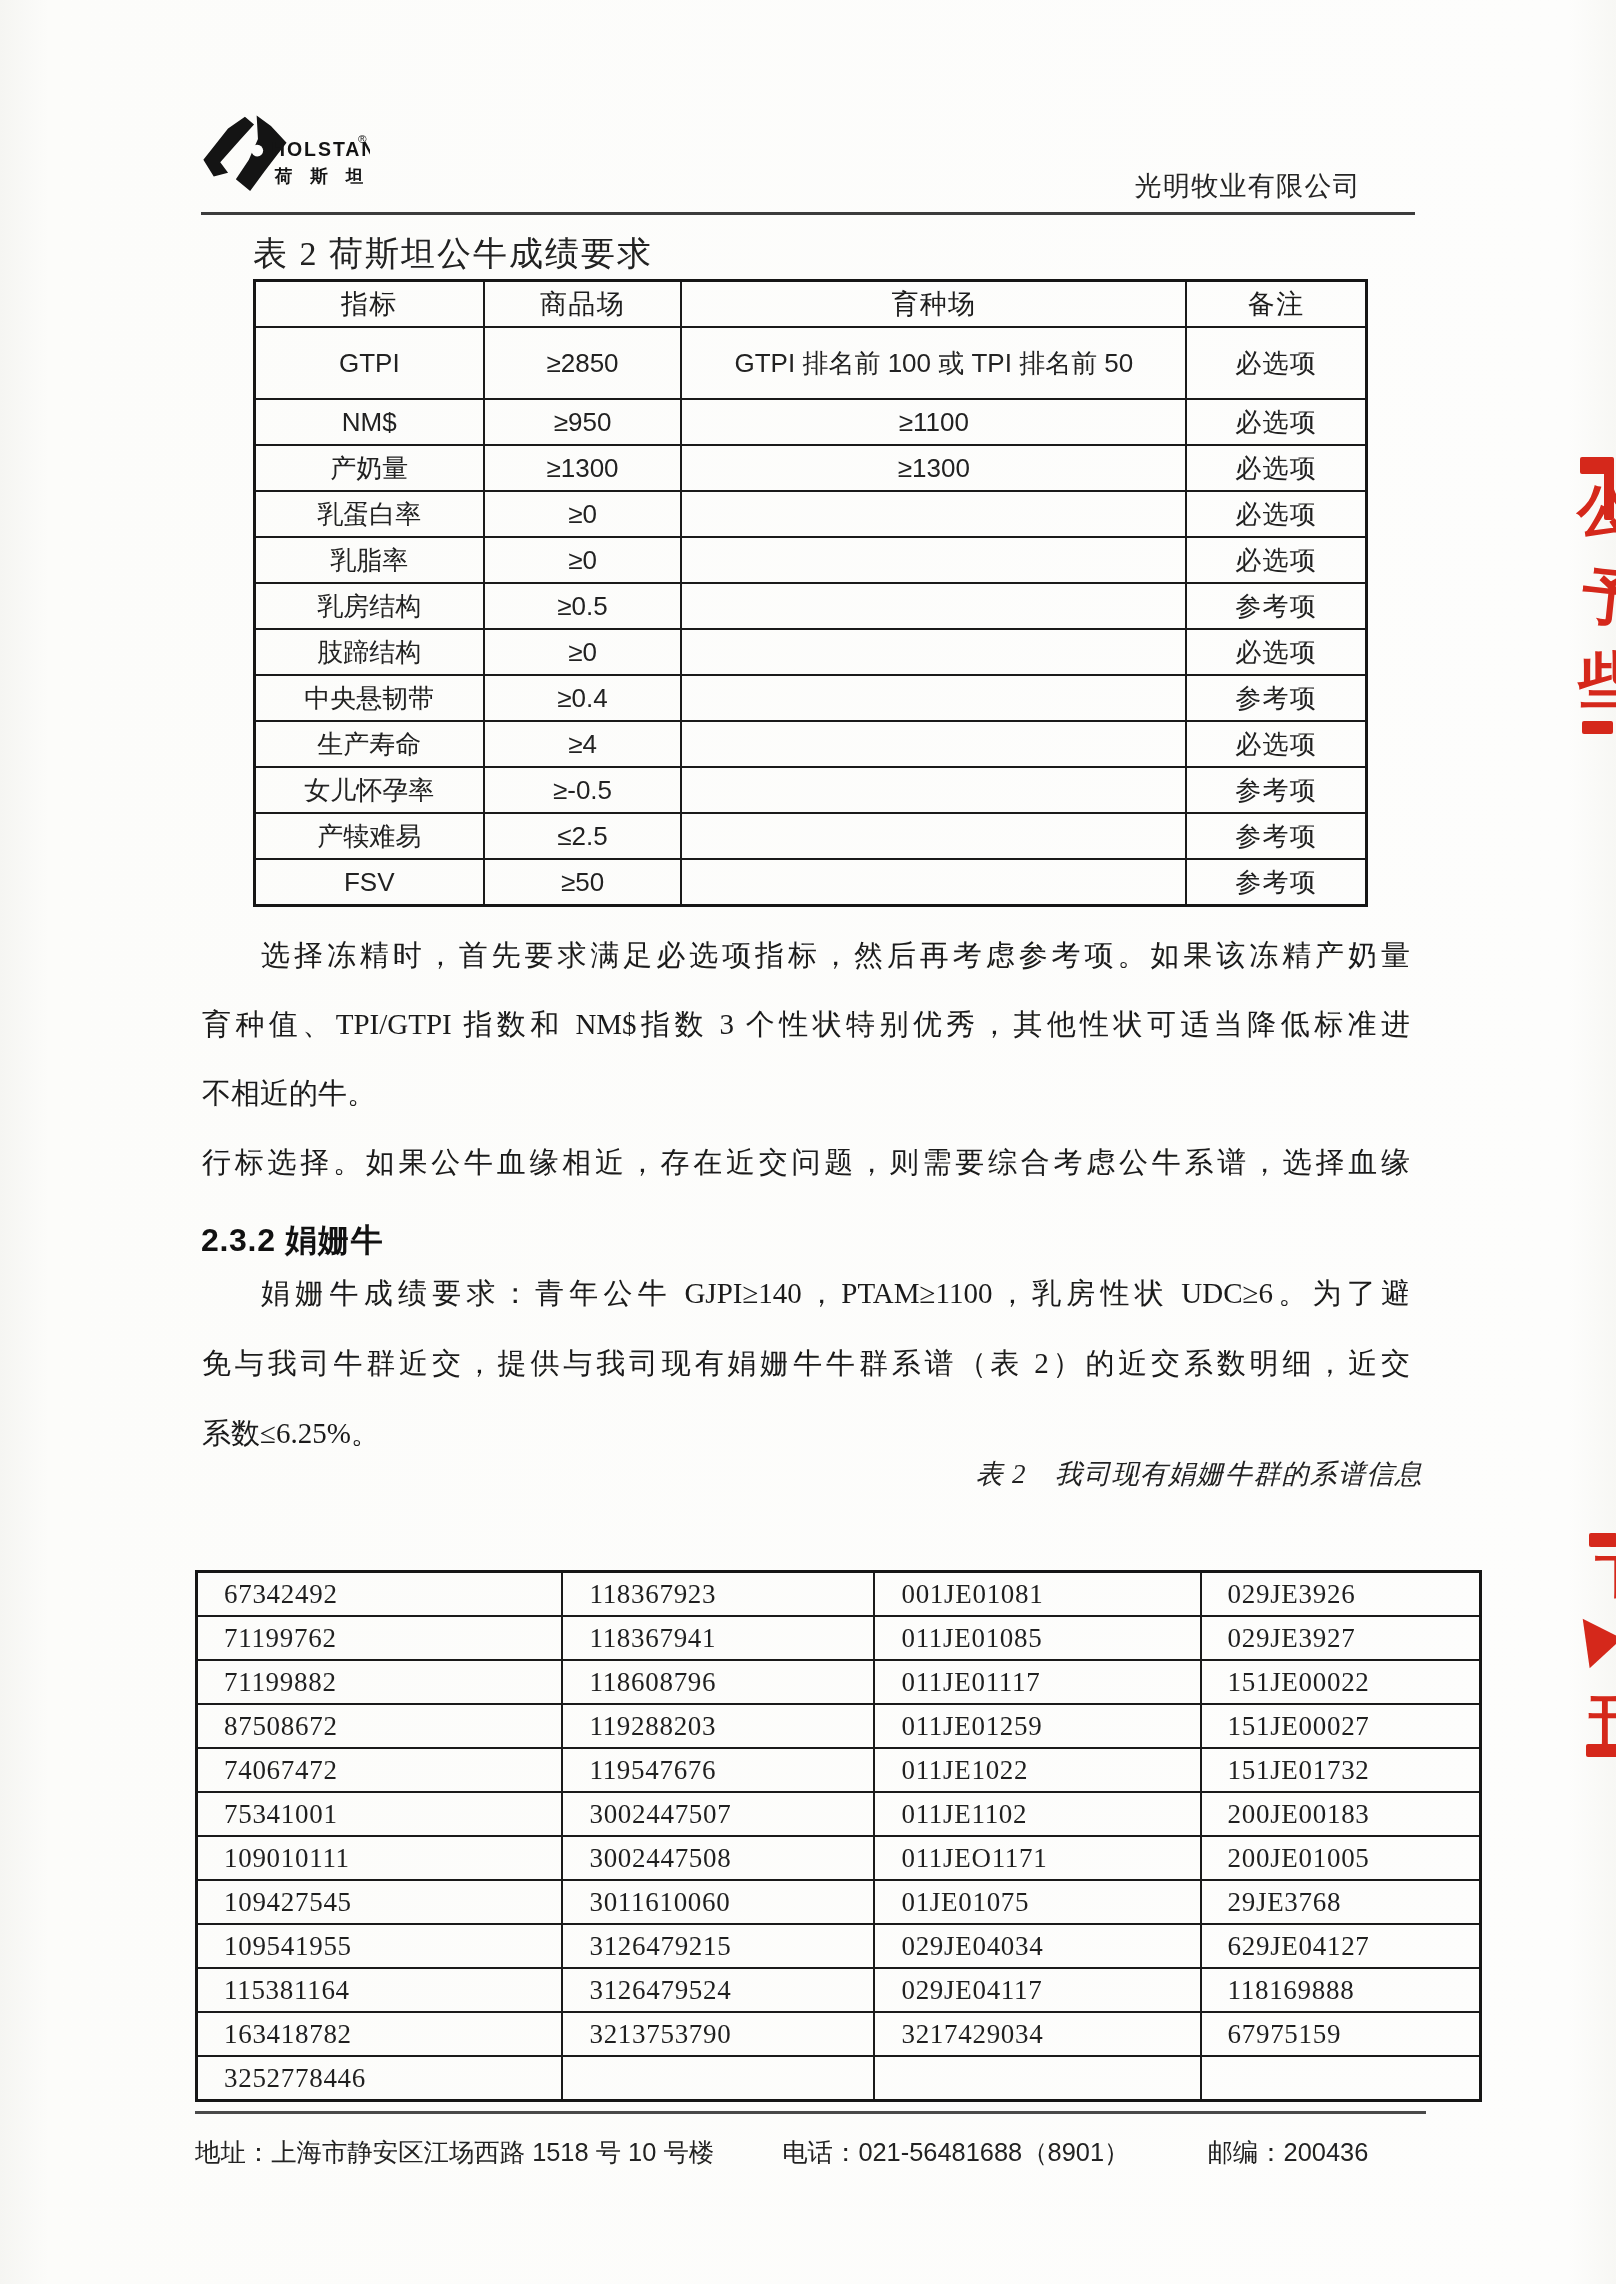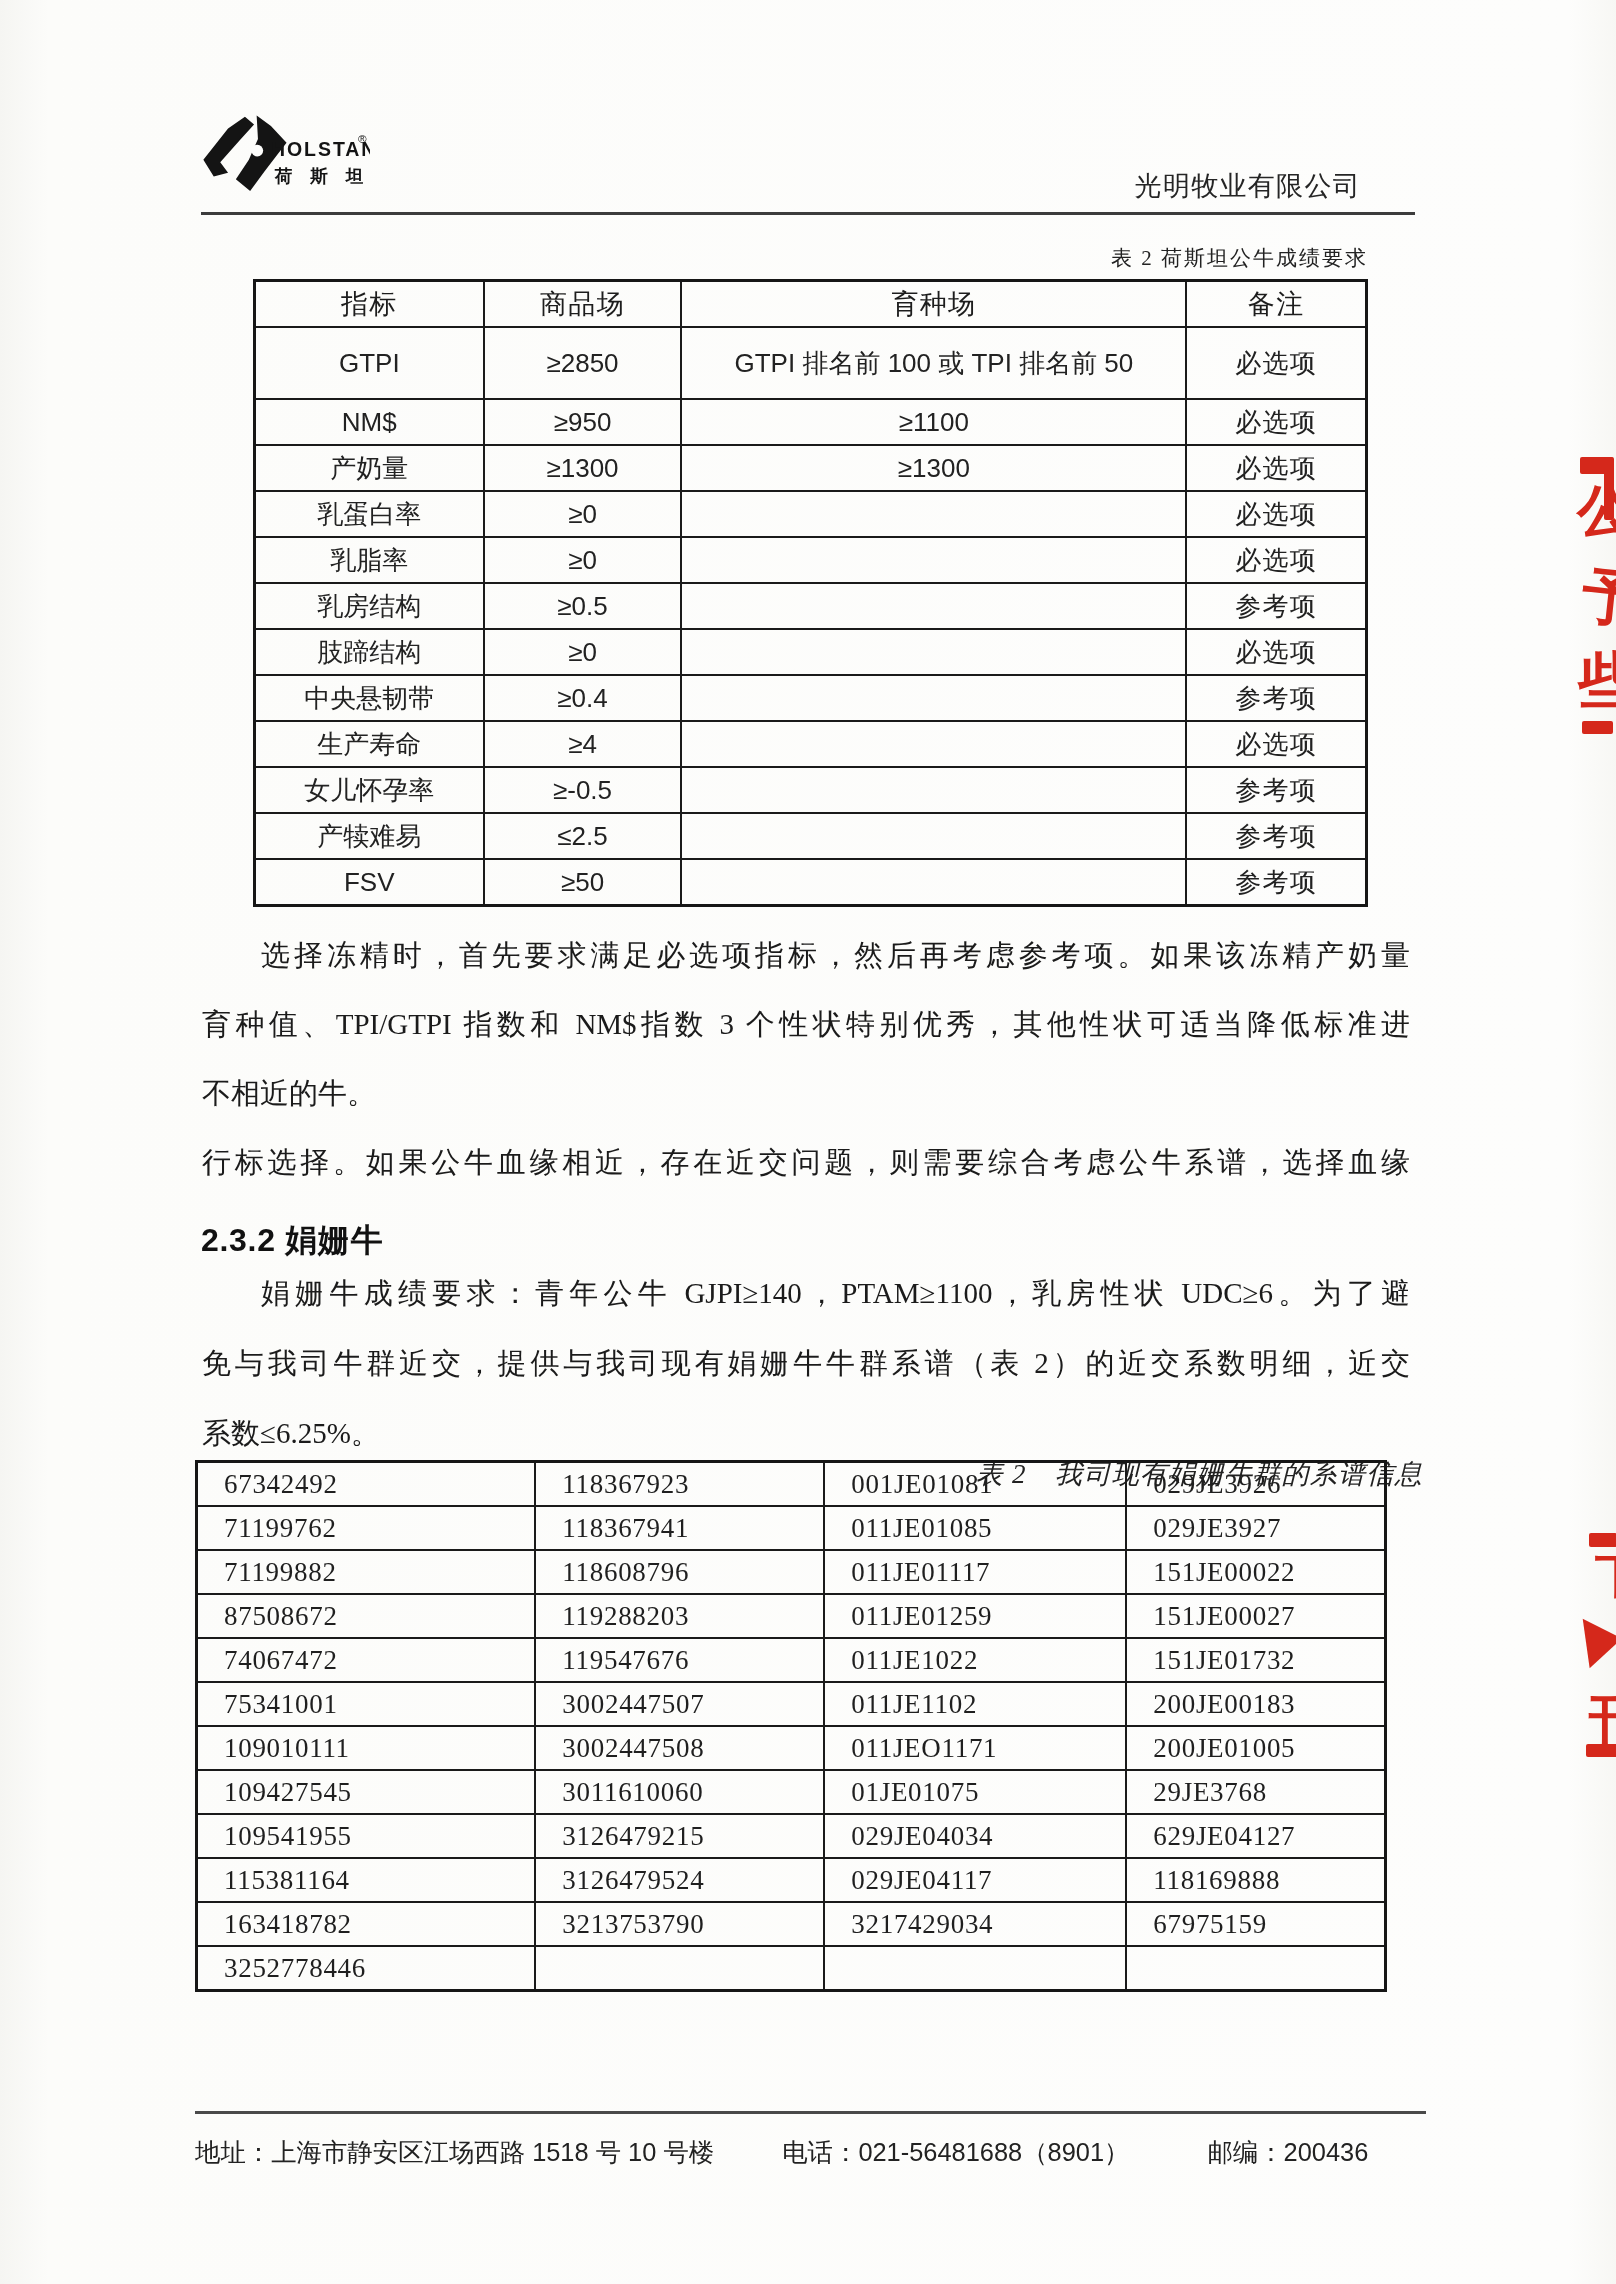--- a/index.html
+++ b/index.html
@@ -16,22 +16,22 @@
   .logo{position:absolute;left:194px;top:109px;width:176px;height:104px;}
   .logo svg{display:block;}
   .company{
     position:absolute;top:168px;right:256px;
     font-family:"Liberation Sans","DejaVu Sans",sans-serif;
     font-size:27px;letter-spacing:1.3px;color:#252525;
   }
   .header-rule{position:absolute;left:201px;top:212px;width:1214px;height:2.6px;background:#3c3c3c;}
   
   .t1-title{
-    position:absolute;left:253px;top:244px;width:1115px;
-    text-align:right;font-size:21px;letter-spacing:2px;color:#222;
+    position:absolute;left:253px;top:231px;width:1115px;
+    text-align:left;font-size:34px;letter-spacing:2px;color:#222;
   }
   .doc-table{border-collapse:collapse;table-layout:fixed;background:transparent;}
   .doc-table td,.doc-table th{
     border-top:2.6px solid #1a1a1a;border-bottom:2.6px solid #1a1a1a;
     border-left:2px solid #1a1a1a;border-right:2px solid #1a1a1a;
     padding:0;vertical-align:middle;overflow:hidden;white-space:nowrap;
   }
   #table1{position:absolute;left:253px;top:279px;width:1115px;border:3.3px solid #161616;}
   #table1 th{font-weight:normal;font-size:27px;height:44px;text-align:center;letter-spacing:1.3px;}
   #table1 td{
@@ -54,21 +54,21 @@
   .section-heading{
     position:absolute;left:201px;top:1219px;
     font-family:"Liberation Sans","DejaVu Sans",sans-serif;
     font-weight:bold;font-size:32px;color:#111;letter-spacing:0.7px;
   }
   
   .t2-title{
     position:absolute;left:195px;top:1456px;width:1228px;
     text-align:right;font-size:27px;letter-spacing:1.3px;color:#222;font-style:italic;
   }
-  #table2{position:absolute;left:195px;top:1460px;width:1192px;border:3.3px solid #161616;}
+  #table2{position:absolute;left:195px;top:1570px;width:1287px;border:3.3px solid #161616;}
   #table2 td{
     font-size:27px;height:42px;text-align:left;padding-left:26px;color:#1f1f1f;
     letter-spacing:0.7px;
   }
   
   .footer-rule{position:absolute;left:195px;top:2111px;width:1231px;height:2.6px;background:#4a4a4a;}
   .footer{
     position:absolute;left:195px;top:2136px;width:1237px;
     font-family:"Liberation Sans","DejaVu Sans",sans-serif;
     font-size:25.4px;color:#222;display:flex;align-items:baseline;

